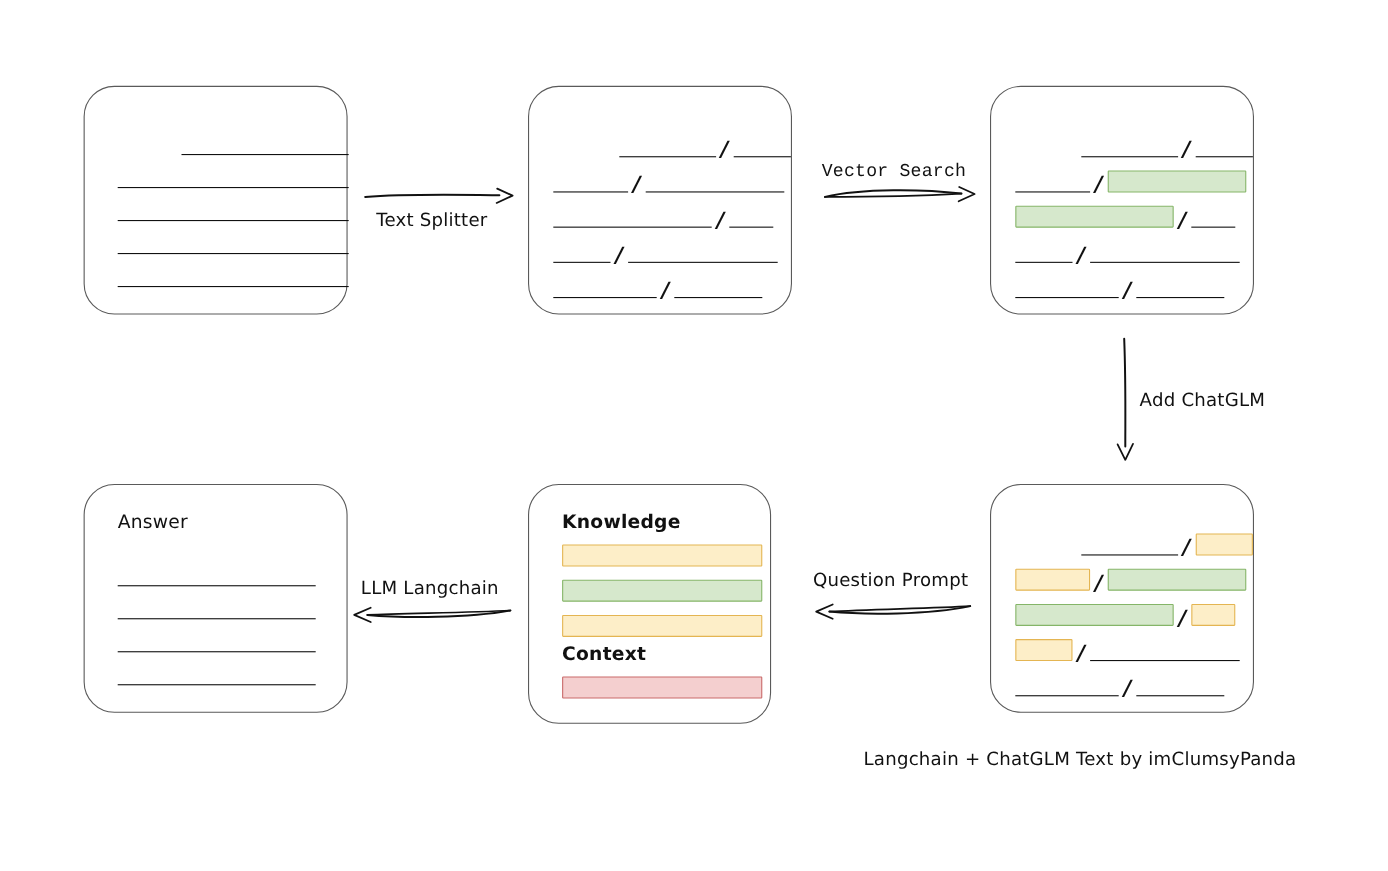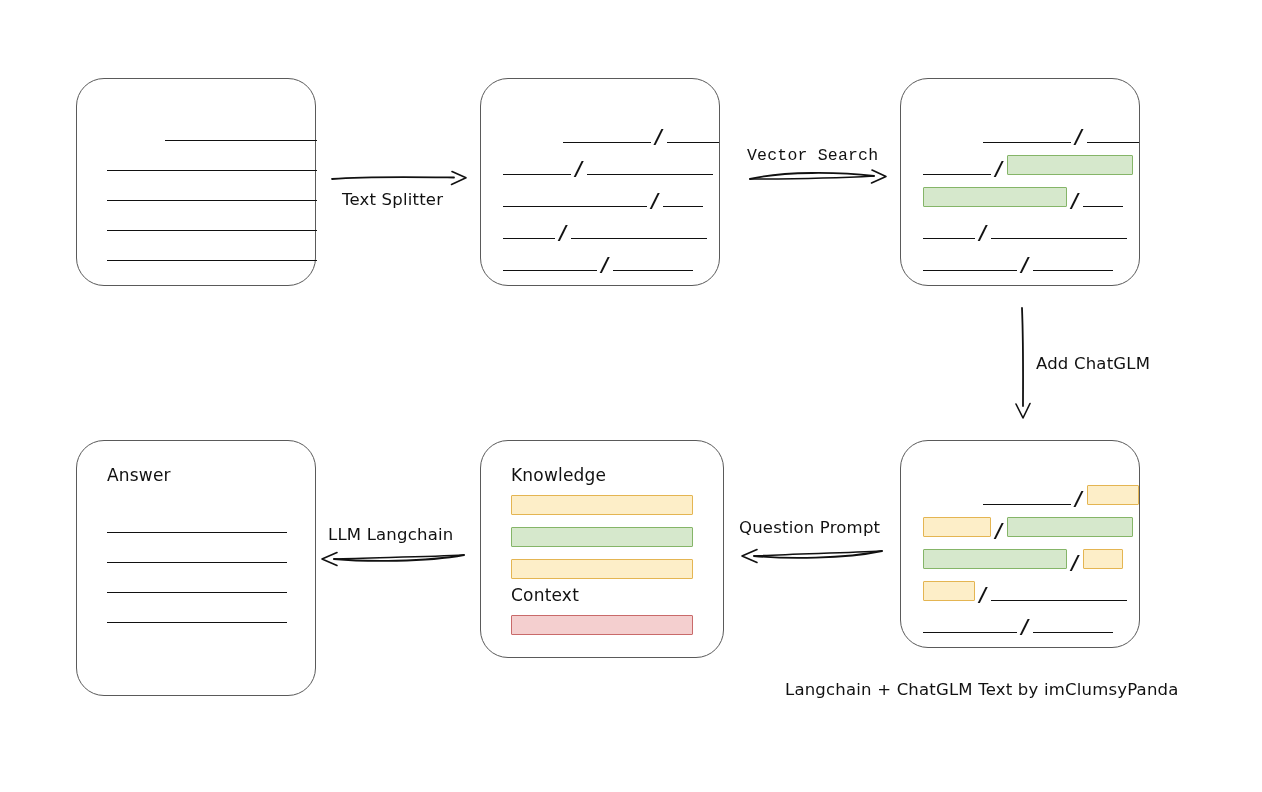--- a/index.html
+++ b/index.html
@@ -231,34 +231,34 @@
         <span class="seg plain" style="width: 136px;"></span>
       </div>
       <div class="split-row" style="padding-left: 22px;">
         <span class="seg plain" style="width: 94px;"></span>
         <span class="slash">/</span>
         <span class="seg plain" style="width: 80px;"></span>
       </div>
     </div>
 </div>
 
-<div class="card" style="left:480px; top:440px; width:244px; height:218px;">
+<div class="card" style="left:480px; top:440px; width:221px; height:218px;font-weight:bold;">
   <div class="card-title" style="top:24px;">Knowledge</div>
   <div id="knowledge-bars">
       <div class="bar yellow" style="left: 30px; width: 182px; top: 54px;"></div>
       <div class="bar green" style="left: 30px; width: 182px; top: 86px;"></div>
       <div class="bar yellow" style="left: 30px; width: 182px; top: 118px;"></div>
     </div>
   <div class="card-title" style="top:144px;">Context</div>
   <div id="question-bars">
       <div class="bar red" style="left: 30px; width: 182px; top: 174px;"></div>
     </div>
 </div>
 
-<div class="card" style="left:76px; top:440px; width:240px; height:256px;">
+<div class="card" style="left:76px; top:440px; width:240px; height:208px;">
   <div class="card-title" style="top:24px;">Answer</div>
   <div class="lines" style="top:62px;">
       <div class="line-row">
         <div class="rule" style="left: 30px; width: 180px;"></div>
       </div>
       <div class="line-row">
         <div class="rule" style="left: 30px; width: 180px;"></div>
       </div>
       <div class="line-row">
         <div class="rule" style="left: 30px; width: 180px;"></div>

